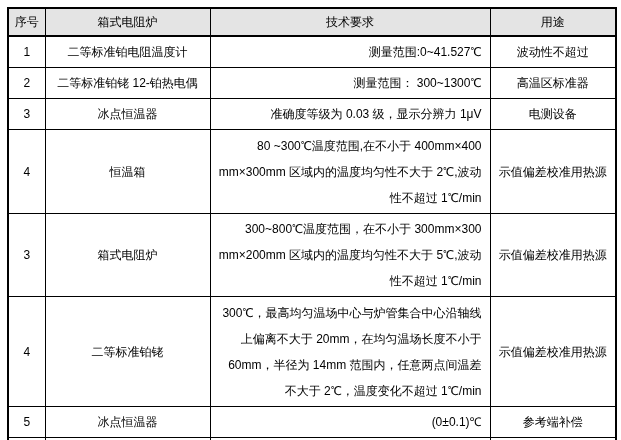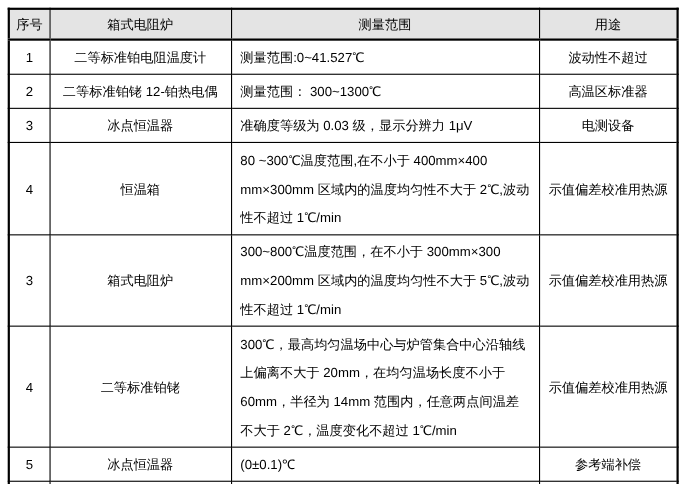--- a/index.html
+++ b/index.html
@@ -43,21 +43,21 @@
     vertical-align: middle;
     overflow: hidden;
   }
   .equip-table thead th {
     background: var(--header-bg);
     font-weight: normal;
     height: 25px;
     border-bottom: 2px solid var(--border-color);
   }
   .equip-table td.col-tech {
-    text-align: left;
+    text-align: right;
     padding: 2px 8px;
   }
   
   .equip-table tr.row-0 { height: 27px; }
   .equip-table tr.row-1 { height: 27px; }
   .equip-table tr.row-2 { height: 27px; }
   .equip-table tr.row-3 { height: 84px; }
   .equip-table tr.row-4 { height: 83px; }
   .equip-table tr.row-5 { height: 110px; }
   .equip-table tr.row-6 { height: 25px; }
@@ -71,21 +71,21 @@
     <colgroup>
       <col class="c-index">
       <col class="c-name">
       <col class="c-tech">
       <col class="c-use">
     </colgroup>
     <thead>
       <tr>
         <th>序号</th>
         <th>箱式电阻炉</th>
-        <th>测量范围</th>
+        <th>技术要求</th>
         <th>用途</th>
       </tr>
     </thead>
     <tbody>
         <tr class="row-0">
           <td class="col-index">1</td>
           <td class="col-name">二等标准铂电阻温度计</td>
           <td class="col-tech">测量范围:0~41.527℃</td>
           <td class="col-use">波动性不超过</td>
         </tr>

